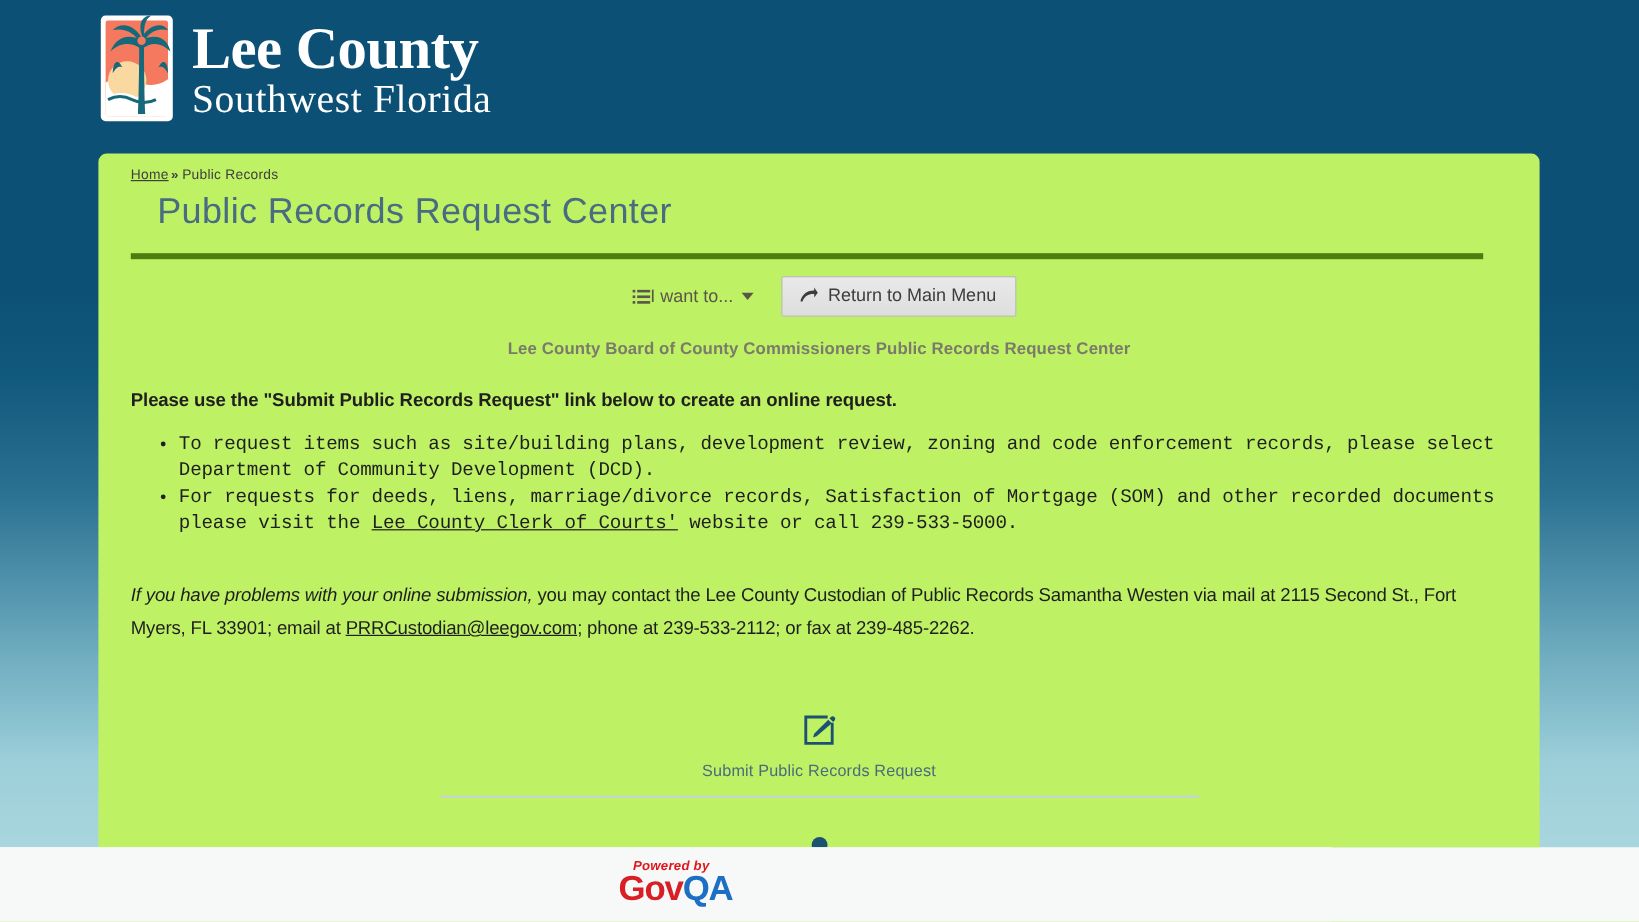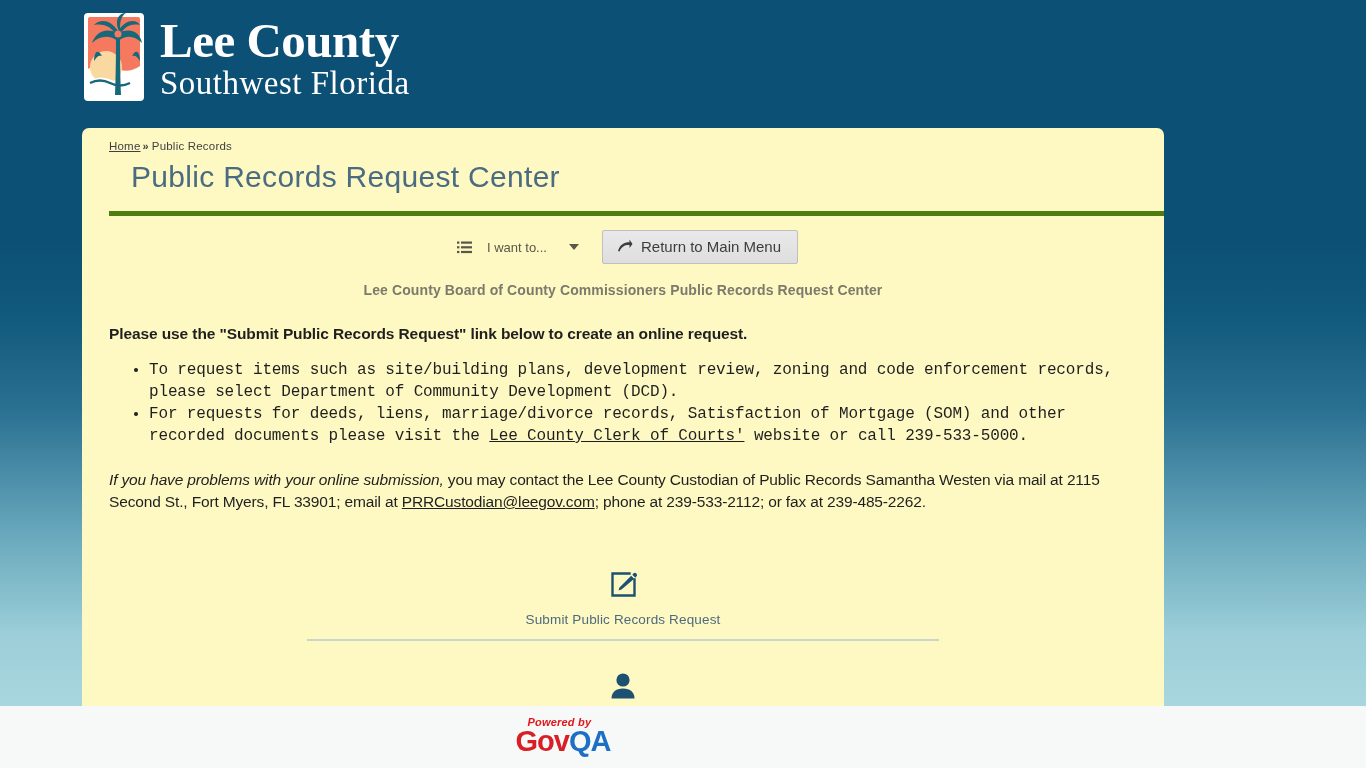--- a/index.html
+++ b/index.html
@@ -81,23 +81,23 @@
     display: block;
     margin-top: 2px;
     letter-spacing: 0.5px;
   }
 
   
   .card {
     position: absolute;
     left: 82px;
     top: 128px;
-    width: 1082px;
+    width: 1201px;
     height: 578px;
-    background: #fef9c3;
+    background: #bef264;
     border-radius: 7px 7px 0 0;
     overflow: hidden;
     padding: 12px 27px 0 27px;
   }
 
   .breadcrumb {
     font-size: 11.5px;
     color: #3f3f3f;
     letter-spacing: 0.2px;
     padding-left: 0px;
@@ -134,23 +134,23 @@
     margin-top: 14px;
     display: flex;
     justify-content: center;
     align-items: center;
     gap: 14px;
   }
 
   .iwantto {
     display: inline-flex;
     align-items: center;
-    gap: 15px;
+    gap: 0;
     padding: 5px 9px;
-    font-size: 13px;
+    font-size: 15px;
     color: #5a564a;
     background: transparent;
     border: none;
     cursor: pointer;
     font-family: "Liberation Sans", sans-serif;
   }
 
   .caret-down {
     width: 0; height: 0;
     border-left: 5px solid transparent;
@@ -206,24 +206,24 @@
     font-family: Liberation Mono, monospace;
   }
 
   a.inline-link {
     color: #1f1f1f;
     text-decoration: underline;
     cursor: pointer;
   }
 
   .contact {
-    margin-top: 22px;
+    margin-top: 36px;
     font-size: 15.5px;
     color: #1f1f1f;
-    line-height: 22px;
+    line-height: 27px;
     letter-spacing: -0.15px;
   }
   .contact .em { font-style: italic; font-weight: normal; }
 
   
   .actions {
     margin: 26px auto 0 auto;
     width: 632px;
   }
 

